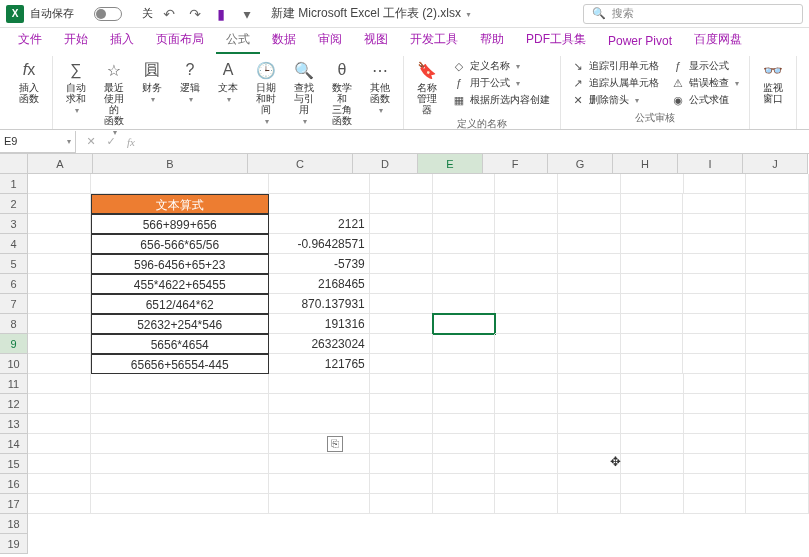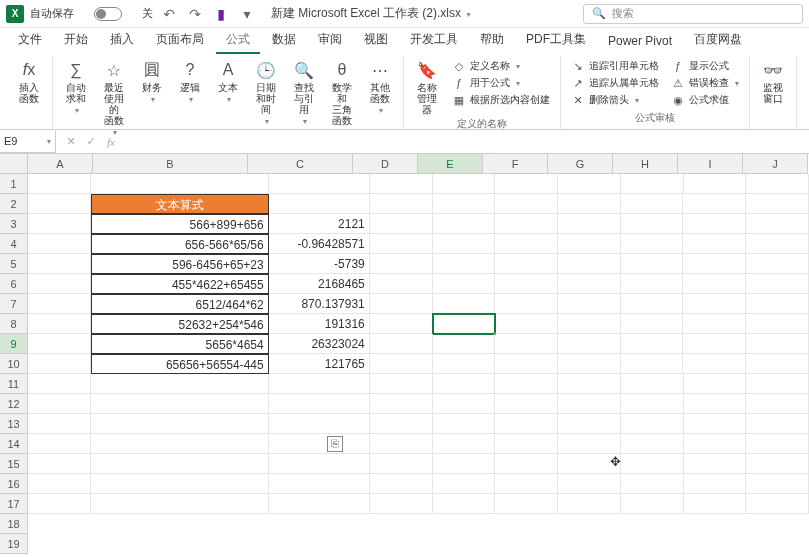--- a/index.html
+++ b/index.html
@@ -11,40 +11,40 @@
 .titlebar .autosave { display: flex; align-items: center; gap: 20px; font-size: 11px; }
 .titlebar .toggle { width: 28px; height: 14px; border: 1px solid #888; border-radius: 7px; position: relative; display: inline-block; }
 .titlebar .toggle::after { content: ""; position: absolute; left: 1px; top: 1px; width: 10px; height: 10px; border-radius: 50%; background: #888; }
 .titlebar .qat-btn { width: 20px; height: 20px; display: flex; align-items: center; justify-content: center; color: #666; cursor: pointer; font-size: 14px; }
 .titlebar .title { font-size: 12px; color: #444; margin-left: 8px; }
 .titlebar .spacer { flex: 1; }
 .titlebar .search { display: flex; align-items: center; gap: 6px; width: 220px; height: 20px; border: 1px solid #ccc; border-radius: 3px; padding: 0 8px; background: #fff; color: #888; font-size: 11px; }
 
 
 .tabs { height: 26px; background: #fff; display: flex; align-items: flex-end; padding: 0 8px; gap: 2px; }
-.tab { padding: 4px 10px; font-size: 12px; color: #404040; cursor: pointer; border-bottom: 2px solid transparent; }
+.tab { padding: 4px 10px; font-size: 12px; color: #a21caf; cursor: pointer; border-bottom: 2px solid transparent; }
 .tab.active { border-bottom: 2px solid #107c41; color: #737373; font-weight: 500; }
 
 
 .ribbon { height: 76px; background: #fff; border-bottom: 1px solid #ccc; display: flex; padding: 2px 6px 0 6px; gap: 0; }
 .ribbon-group { display: flex; flex-direction: column; align-items: center; padding: 2px 6px; border-right: 1px solid #e5e5e5; }
 .ribbon-group:last-child { border-right: none; }
 .ribbon-row { display: flex; gap: 4px; align-items: flex-start; flex: 1; }
 .ribbon-label { font-size: 10px; color: #666; padding-bottom: 2px; }
 .rb-btn { display: flex; flex-direction: column; align-items: center; justify-content: flex-start; padding: 2px 4px; min-width: 34px; cursor: pointer; gap: 2px; }
 .rb-btn .ico { width: 20px; height: 20px; display: flex; align-items: center; justify-content: center; font-size: 16px; color: #555; }
 .rb-btn .lbl { font-size: 10px; color: #333; text-align: center; line-height: 1.1; white-space: pre-line; }
 .rb-small-list { display: flex; flex-direction: column; gap: 1px; }
 .rb-small { display: flex; align-items: center; gap: 4px; font-size: 10px; color: #333; padding: 1px 4px; cursor: pointer; white-space: nowrap; }
 .rb-small .sico { width: 14px; height: 14px; display: flex; align-items: center; justify-content: center; font-size: 11px; color: #555; }
 .dd { font-size: 8px; color: #888; margin-left: 2px; }
 
 
 .fbar { height: 24px; background: #fff; border-bottom: 1px solid #ccc; display: flex; align-items: center; }
-.namebox { width: 56px; height: 22px; border: 1px solid #ccc; border-top: none; border-left: none; display: flex; align-items: center; padding: 0 4px; font-size: 11px; color: #333; justify-content: space-between; }
+.namebox { width: 76px; height: 22px; border: 1px solid #ccc; border-top: none; border-left: none; display: flex; align-items: center; padding: 0 4px; font-size: 11px; color: #333; justify-content: space-between; }
 .fbar .fb-btns { display: flex; align-items: center; gap: 2px; padding: 0 6px; color: #aaa; font-size: 11px; }
 .fbar .fb-btn { width: 18px; text-align: center; cursor: pointer; }
 .fbar .fx { font-style: italic; font-family: serif; }
 .fbar .formula-input { flex: 1; height: 22px; border: none; outline: none; padding: 0 4px; font-size: 11px; }
 
 
 .grid-wrap { position: relative; background: #fff; }
 .corner { position: absolute; left: 0; top: 0; width: 28px; height: 20px; background: #f0f0f0; border-right: 1px solid #ccc; border-bottom: 1px solid #ccc; }
 .col-headers { position: absolute; left: 28px; top: 0; right: 0; height: 20px; display: flex; }
 .col-h { background: #f0f0f0; border-right: 1px solid #ccc; border-bottom: 1px solid #ccc; text-align: center; font-size: 11px; color: #555; line-height: 20px; }
@@ -52,21 +52,21 @@
 .row-h { height: 20px; background: #f0f0f0; border-right: 1px solid #ccc; border-bottom: 1px solid #ccc; text-align: center; font-size: 11px; color: #555; line-height: 20px; }
 .cells { position: absolute; left: 28px; top: 20px; right: 0; bottom: 0; }
 .row-c { display: flex; height: 20px; }
 .cell { border-right: 1px solid #e5e5e5; border-bottom: 1px solid #e5e5e5; font-size: 12px; padding: 0 4px; line-height: 20px; overflow: hidden; white-space: nowrap; }
 .col-A { width: 65px; }
 .col-B { width: 185px; }
 .col-C { width: 105px; text-align: right; }
 .col-D, .col-F, .col-G, .col-H, .col-I, .col-J { width: 65px; }
 .col-E { width: 65px; }
 .b-header { background: #ed7d31; color: #fff; text-align: center; border: 1px solid #333 !important; }
-.b-data { border: 1px solid #333 !important; text-align: right; }
+.b-data { border: 1px solid #333 !important; text-align: center; }
 .selcell { outline: 2px solid #107c41; outline-offset: -1px; background: #fff; }
 .col-h.sel, .row-h.sel { background: #d5e6d5; color: #107c41; }
 .smart-tag { position: absolute; width: 16px; height: 16px; border: 1px solid #888; background: #fff; font-size: 10px; display: flex; align-items: center; justify-content: center; color: #555; }
 .cursor-move { position: absolute; font-size: 13px; color: #333; }
 </style>
 </head>
 <body>
 
 <div class="titlebar">
   <div class="app-icon">X</div>

